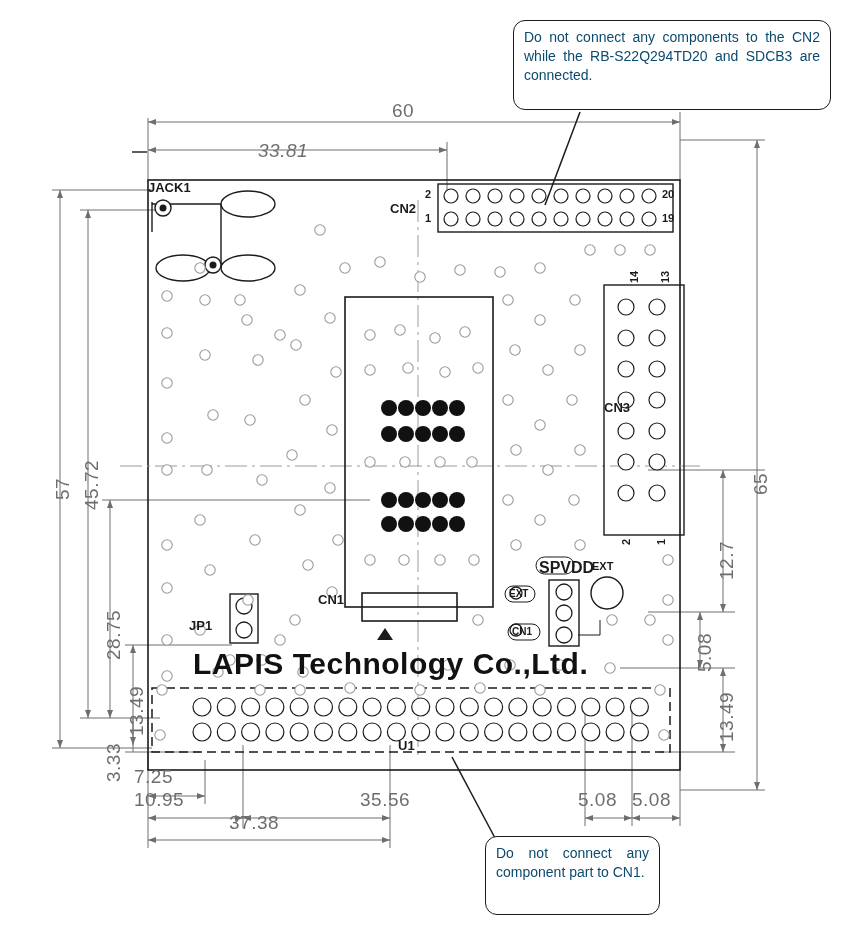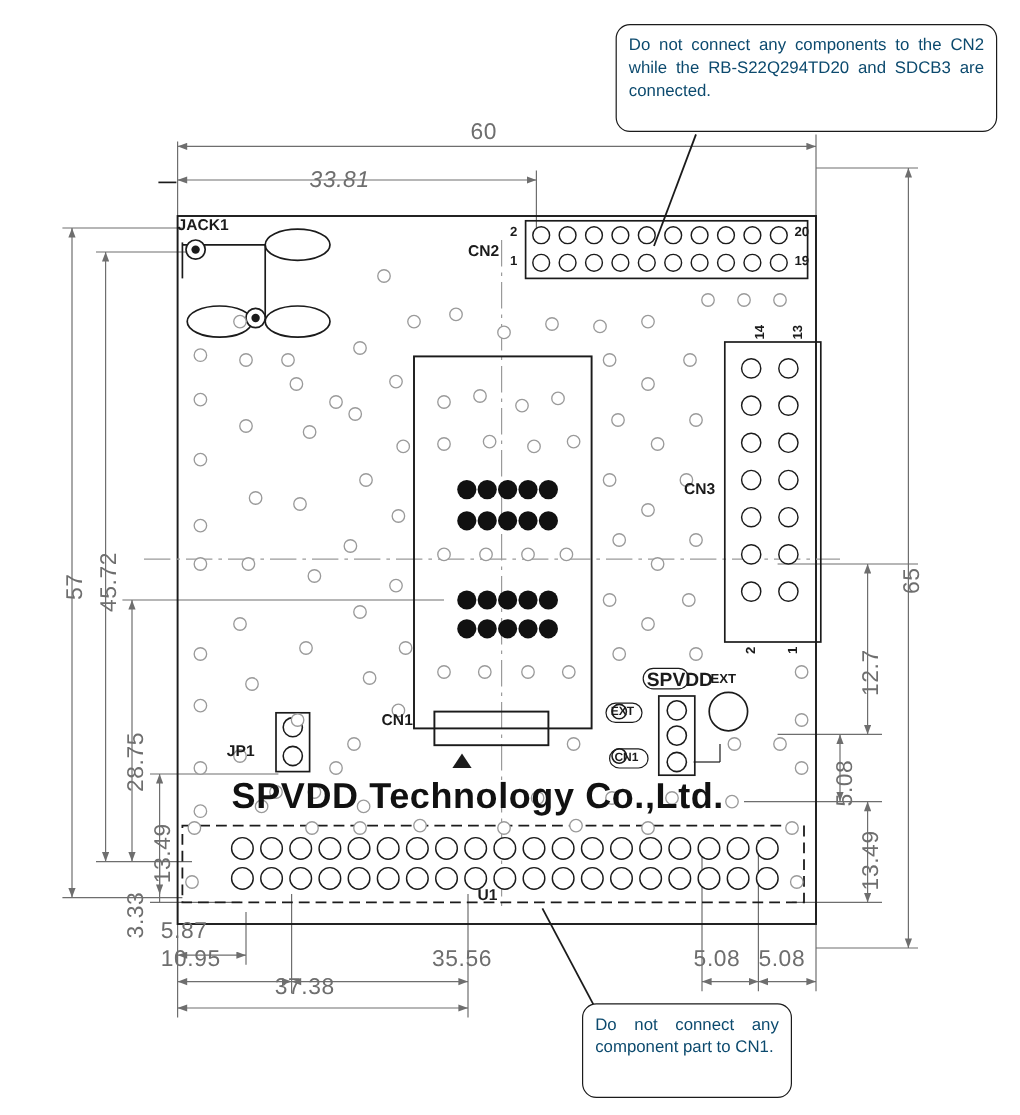--- a/index.html
+++ b/index.html
@@ -439,36 +439,36 @@
   <div class="dim vert" style="left:81px; top:510px;">45.72</div>
   <div class="dim vert" style="left:103px; top:660px;">28.75</div>
   <div class="dim vert" style="left:126px; top:736px;">13.49</div>
   <div class="dim vert" style="left:103px; top:782px;">3.33</div>
 
   <div class="dim vert" style="left:750px; top:495px;">65</div>
   <div class="dim vert" style="left:716px; top:580px;">12.7</div>
   <div class="dim vert" style="left:694px; top:672px;">5.08</div>
   <div class="dim vert" style="left:716px; top:742px;">13.49</div>
 
-  <div class="dim" style="left:134px; top:766px;">5.87</div>
+  <div class="dim" style="left:134px; top:766px;">7.25</div>
   <div class="dim" style="left:134px; top:789px;">10.95</div>
   <div class="dim" style="left:229px; top:812px;">37.38</div>
   <div class="dim" style="left:360px; top:789px;">35.56</div>
   <div class="dim" style="left:578px; top:789px;">5.08</div>
   <div class="dim" style="left:632px; top:789px;">5.08</div>
 
   <div class="lbl" style="left:148px; top:180px;">JACK1</div>
 
   <div class="lbl" style="left:390px; top:201px;text-align:right;">CN2</div>
   <div class="lbl num" style="left:425px; top:188px;">2</div>
   <div class="lbl num" style="left:425px; top:212px;">1</div>
   <div class="lbl num" style="left:662px; top:188px;">20</div>
   <div class="lbl num" style="left:662px; top:212px;">19</div>
 
-  <div class="lbl" style="left:570px; top:400px;">CN3</div>
+  <div class="lbl" style="left:604px; top:400px;">CN3</div>
   <div class="lbl num vert" style="left:628px; top:283px;">14</div>
   <div class="lbl num vert" style="left:659px; top:283px;">13</div>
   <div class="lbl num vert" style="left:620px; top:545px;">2</div>
   <div class="lbl num vert" style="left:655px; top:545px;">1</div>
 
   <div class="lbl" style="left:318px; top:592px;">CN1</div>
   <div class="lbl num" style="left:371px; top:492px;"></div>
   <div class="lbl num" style="left:371px; top:516px;"></div>
 
   <div class="lbl" style="left:189px; top:618px;">JP1</div>
@@ -478,15 +478,15 @@
   <div class="lbl small" style="left:592px; top:560px;">EXT</div>
   <div class="lbl small" style="left:512px; top:626px; font-size:10px;">CN1</div>
 
   <div class="lbl" style="left:398px; top:738px;"></div>
   <div class="lbl" style="left:398px; top:738px;">U1</div>
   <div class="lbl num" style="left:175px; top:697px;"></div>
   <div class="lbl num" style="left:175px; top:722px;"></div>
   <div class="lbl num" style="left:641px; top:697px;"></div>
   <div class="lbl num" style="left:641px; top:722px;"></div>
 
-  <div class="brand" style="left:193px; top:647px;">SPVDD Technology  Co.,Ltd.</div>
+  <div class="brand" style="left:193px; top:647px;">LAPIS Technology  Co.,Ltd.</div>
 
 </div>
 
 </body></html>

